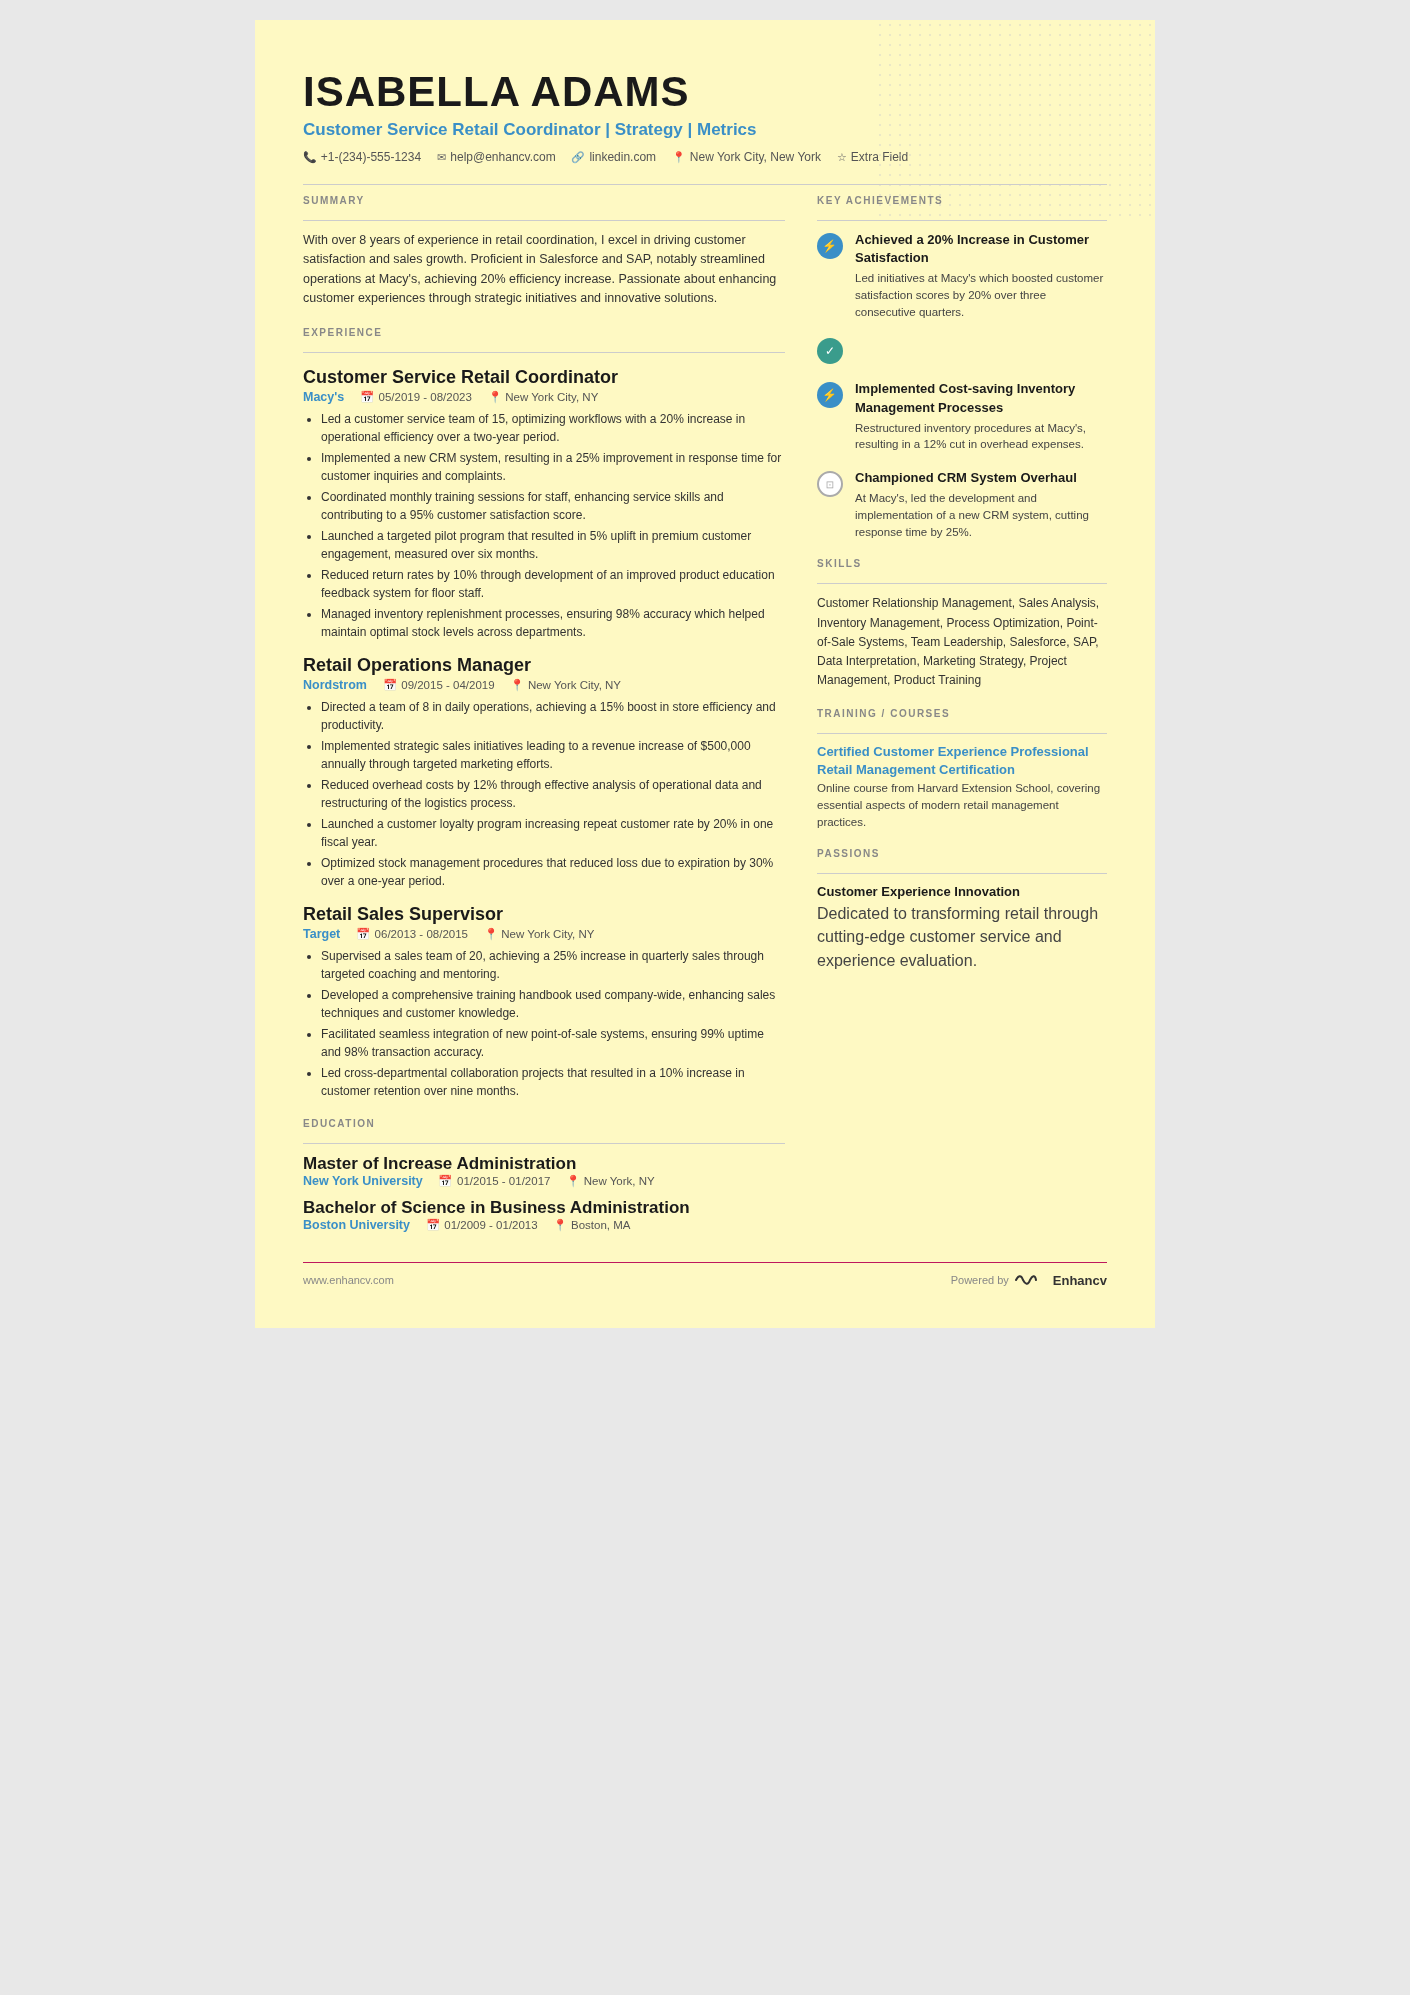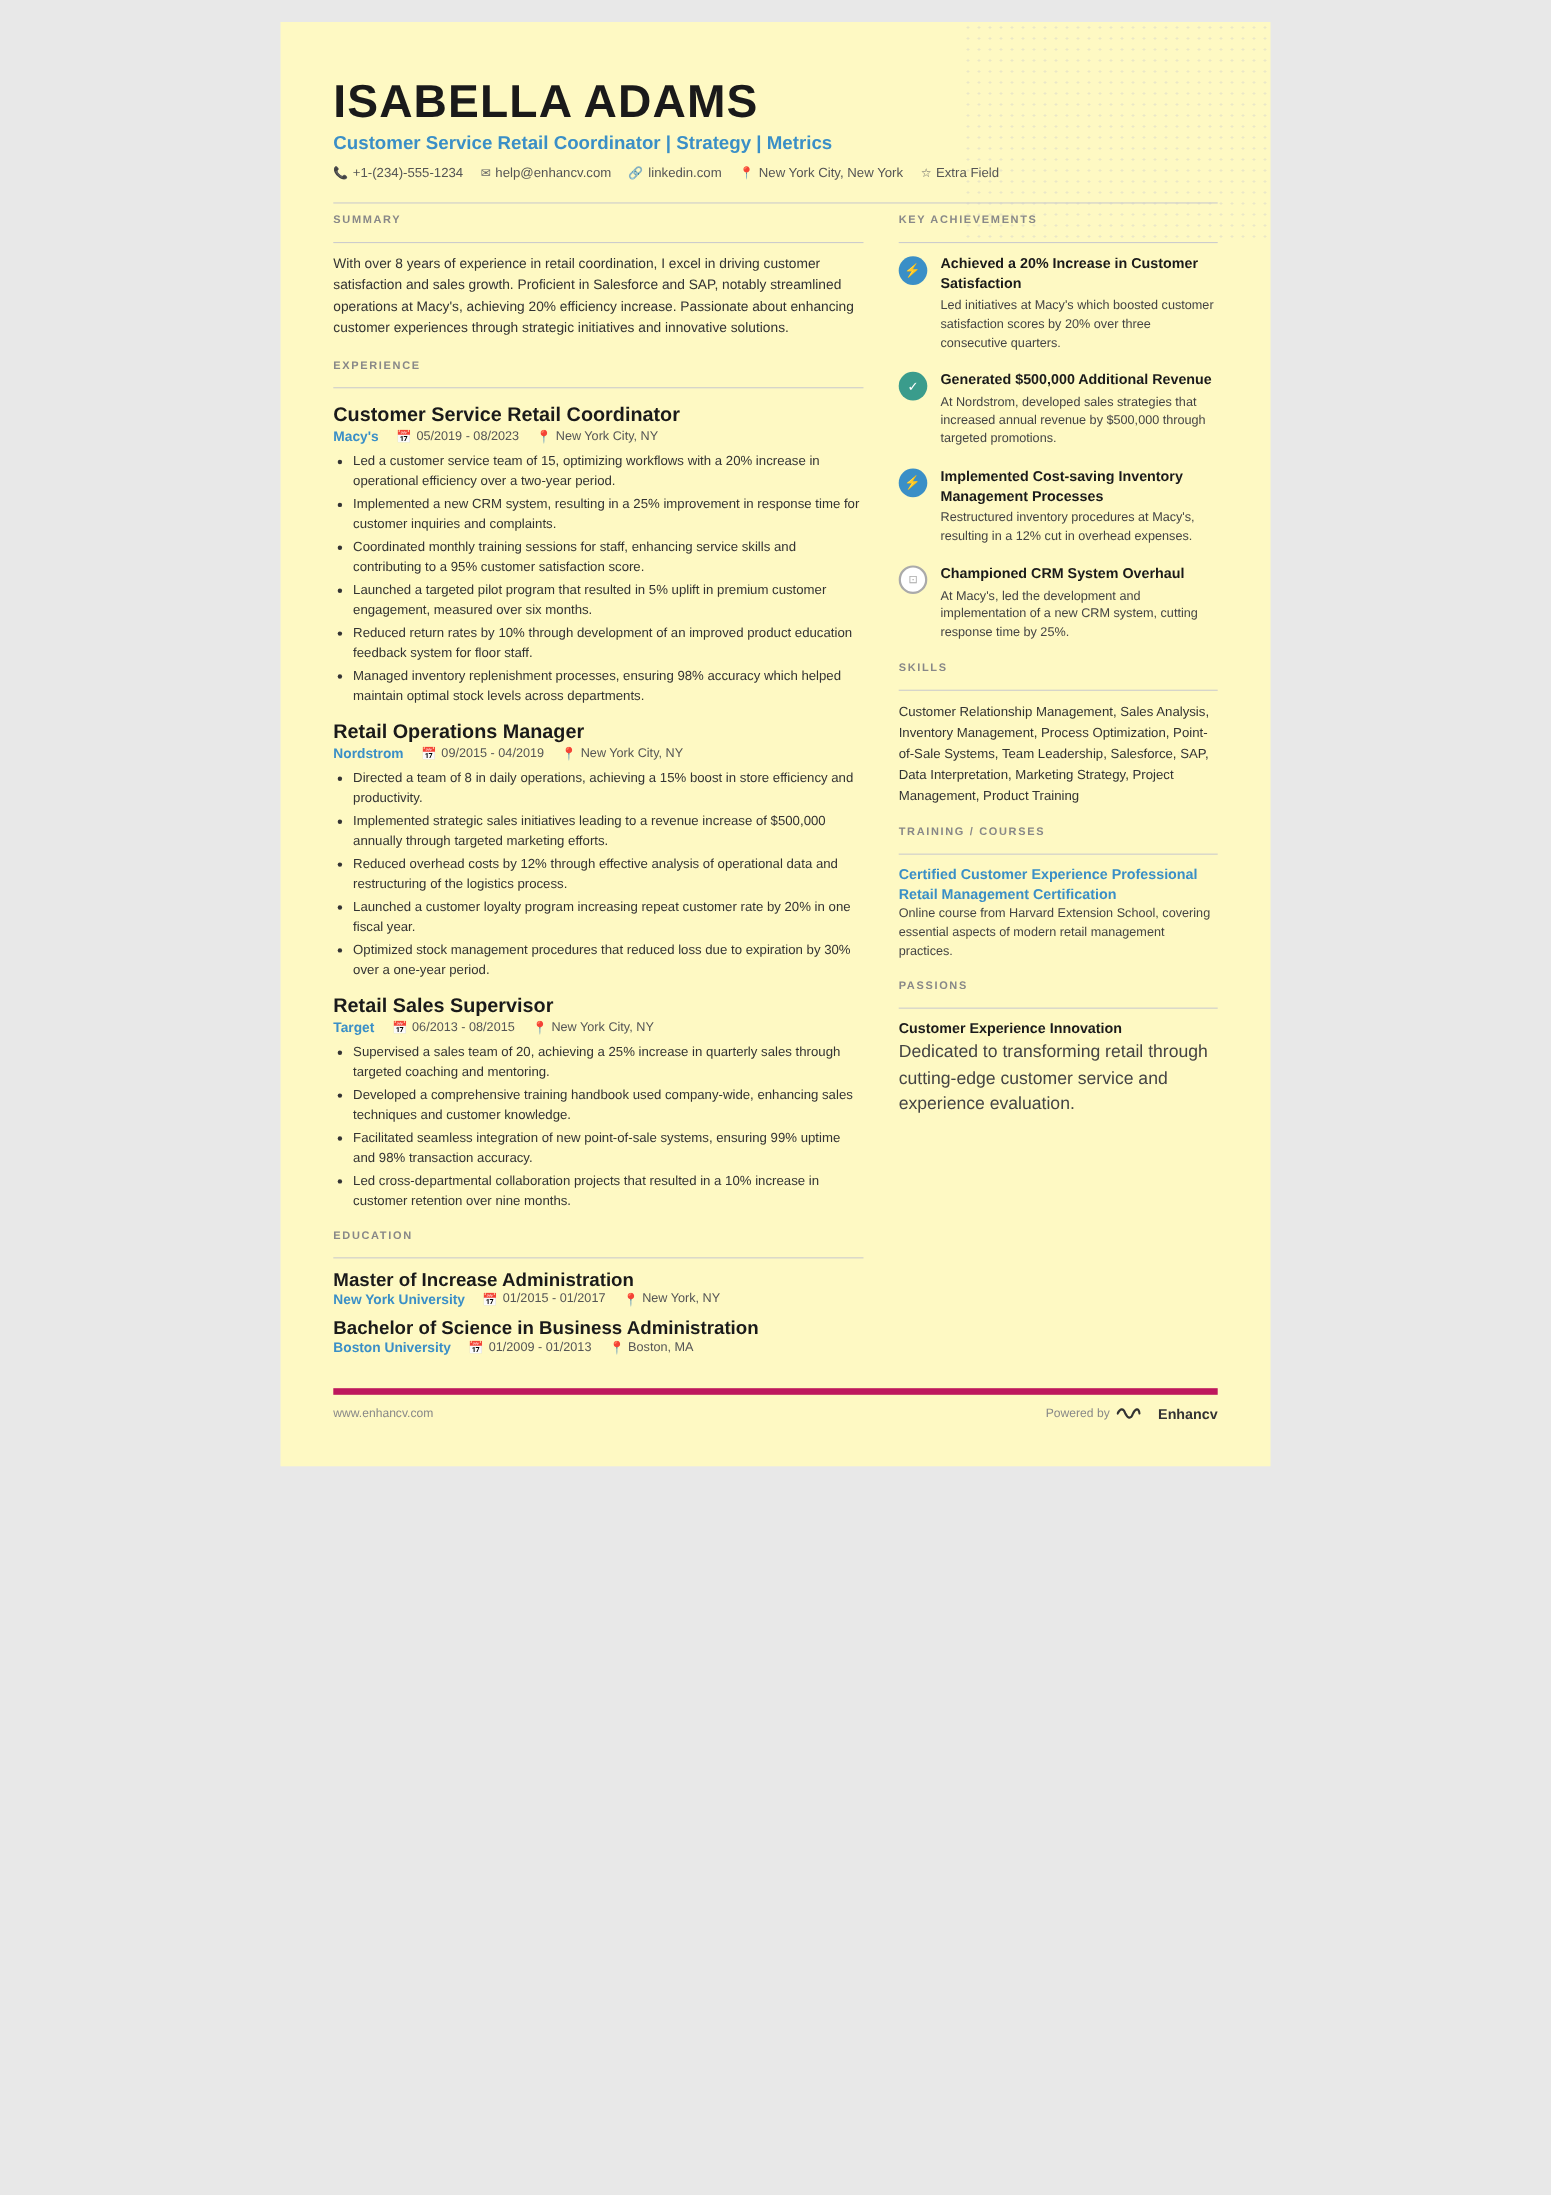--- a/index.html
+++ b/index.html
@@ -216,21 +216,21 @@
       font-size: 16px;
       color: #444;
       line-height: 1.45;
     }
     .footer {
       display: flex;
       justify-content: space-between;
       align-items: center;
       margin-top: 30px;
       padding-top: 10px;
-      border-top: 6px solid #be185d;
+      border-top: 1px solid #be185d;
     }
     .footer-left {
       font-size: 11px;
       color: #888;
     }
     .footer-right {
       font-size: 11px;
       color: #888;
       display: flex;
       align-items: center;
@@ -401,24 +401,20 @@
       <div class="achievement-item">
         <div class="achievement-icon icon-blue">⚡</div>
         <div class="achievement-content">
           <div class="achievement-title">Achieved a 20% Increase in Customer Satisfaction</div>
           <div class="achievement-desc">Led initiatives at Macy's which boosted customer satisfaction scores by 20% over three consecutive quarters.</div>
         </div>
       </div>
 
       <div class="achievement-item">
         <div class="achievement-icon icon-teal">✓</div>
-        <div class="achievement-content">
-          <div class="achievement-title">Generated $500,000 Additional Revenue</div>
-          <div class="achievement-desc">At Nordstrom, developed sales strategies that increased annual revenue by $500,000 through targeted promotions.</div>
-        </div>
       </div>
 
       <div class="achievement-item">
         <div class="achievement-icon icon-blue">⚡</div>
         <div class="achievement-content">
           <div class="achievement-title">Implemented Cost-saving Inventory Management Processes</div>
           <div class="achievement-desc">Restructured inventory procedures at Macy's, resulting in a 12% cut in overhead expenses.</div>
         </div>
       </div>
 

